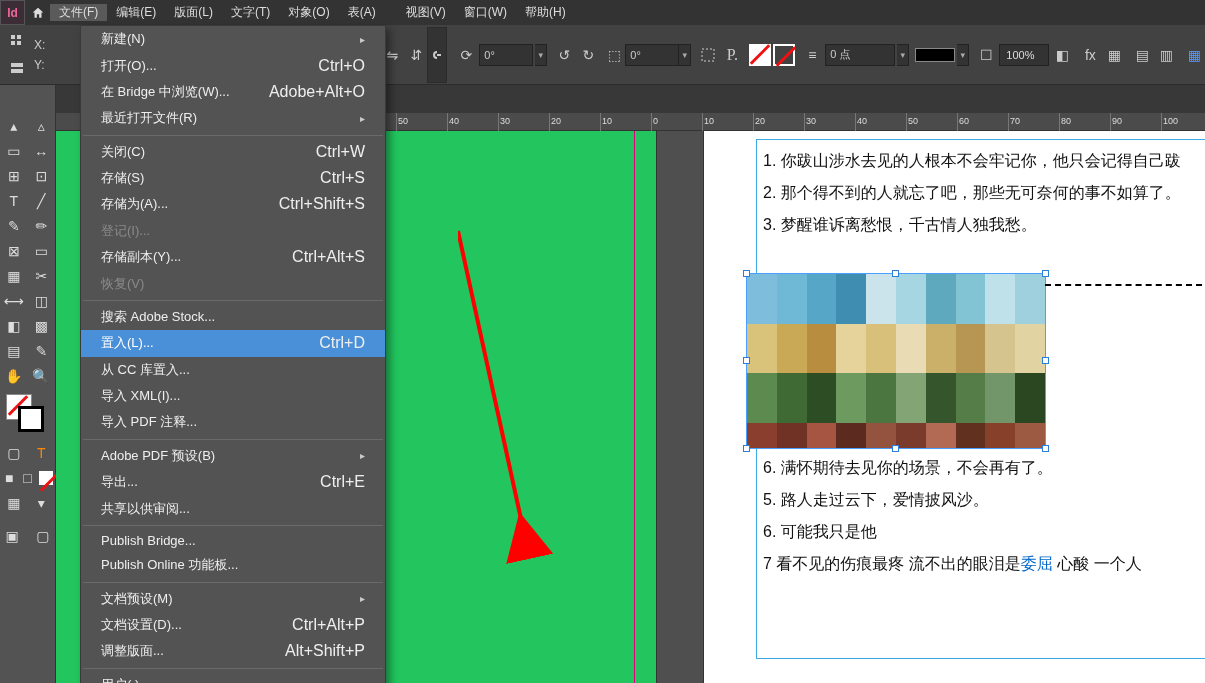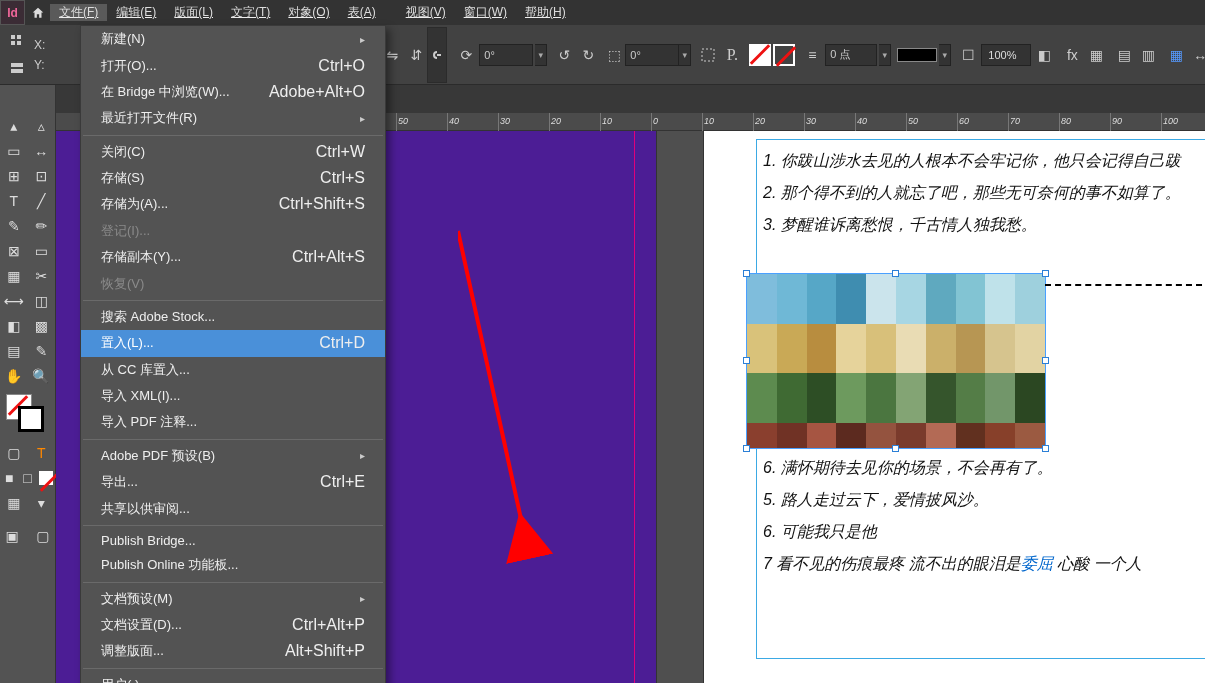--- a/index.html
+++ b/index.html
@@ -1,21 +1,21 @@
 <!DOCTYPE html>
 <html><head>
 <meta charset="utf-8">
 <style>
   * { margin: 0; padding: 0; box-sizing: border-box; }
   body { font-family: "Microsoft YaHei", Arial, sans-serif; background: #4b4b4b; width:1205px; height:683px; overflow:hidden; color:#eee; }
   
   .titlebar { height:25px; background:#333; display:flex; align-items:center; }
   .id-logo { width:25px; height:25px; background:#3b2c35; color:#e69; font-weight:bold; font-size:12px; display:flex; align-items:center; justify-content:center; border:1px solid #555; }
   .home-icon { width:25px; height:25px; display:flex; align-items:center;justify-content:center; color:#eee; }
-  .menubar { flex:1; display:flex; align-items:center;text-decoration:underline; }
+  .menubar { flex:1; display:flex; align-items:center; }
   .menuitem { padding:0 9px; font-size:12px; color:#ddd; }
   .menuitem.open { background:#5a5a5a; }
   
   .ctrlbar { height:60px; background:#424242; display:flex; align-items:center; border-bottom:1px solid #2b2b2b; }
   .small-panel { background:#333; border:1px solid #2b2b2b; height:56px; width:38px; display:flex; align-items:center;justify-content:center;margin-right:2px;}
   .small-btn { width:22px;height:22px; display:flex;align-items:center;justify-content:center; color:#ccc; font-size:14px;}
   .input-mini { width:54px;height:22px;background:#333;border:1px solid #222;color:#ccc;font-size:11px;padding:0 4px;display:flex;align-items:center;}
   .dropdown-arrow{width:12px;height:22px;display:flex;align-items:center;justify-content:center;color:#aaa;font-size:9px;background:#333;border:1px solid #222;border-left:none;}
   .red-slash{position:relative;width:22px;height:22px;background:#fff;}
   .red-slash::after{content:"";position:absolute;left:-2px;top:9px;width:26px;height:3px;background:#e11;transform:rotate(-45deg);}
@@ -29,21 +29,21 @@
   .dd-row.disabled { color:#8a8a8a; }
   .dd-sep { height:1px; background:#6a6a6a; margin:3px 2px; }
   .dd-short{color:#eee;font-size:16px;}
 
   
   .tools { position:absolute; left:0; top:85px; width:56px; bottom:0; background:#535353; border-right:1px solid #333; }
   .trow{display:flex;}
   .tbtn{width:28px;height:25px;display:flex;align-items:center;justify-content:center;color:#ddd;font-size:14px;}
 
   
-  .docwrap{ position:absolute; left:56px; top:85px; right:0; bottom:0; background:#4c1d95;font-style:italic; }
+  .docwrap{ position:absolute; left:56px; top:85px; right:0; bottom:0; background:#22c55e; }
   .tabstrip{height:28px;background:#383838; display:flex; align-items:flex-end;}
   .ruler-h{height:18px;background:#4b4b4b;border-bottom:1px solid #333;display:flex;position:relative;}
   .ruler-tick{position:absolute;top:0;width:1px;height:18px;background:#777;}
   .ruler-lbl{position:absolute;top:3px;font-size:9px;color:#ddd;}
   .page-area{position:absolute; left:0; top:46px; right:0; bottom:0; overflow:hidden;}
   .bleed{position:absolute;left:600px;top:0;width:48px;bottom:0;background:#4f4f4f;border-left:1px solid #333;border-right:1px solid #333;}
   .magenta{position:absolute;left:578px;top:0;width:1px;bottom:0;background:#e0007b;}
   .paper{position:absolute;left:648px;top:0;right:0;bottom:0;background:#fff;color:#000;}
   .txtframe{position:absolute;left:52px;top:8px;right:-2px;border:1px solid #3ba9e4;padding:0 6px;}
   .line{font-size:16px;color:#111;margin:11px 0;white-space:nowrap;}
@@ -152,21 +152,21 @@
     <div class="small-btn">
         <div class="red-slash"></div>
       </div>
     <div class="small-btn">
         <div class="red-slash" style="background:transparent;border:2px solid #fff"></div>
       </div>
   </div>
 
   <div class="ctrlgrp">
     <div class="small-btn">≡</div>
-    <div class="input-mini" style="width:52px">0 点</div>
+    <div class="input-mini" style="width:70px">0 点</div>
       <div class="dropdown-arrow">▾</div>
   </div>
   <div class="ctrlgrp">
     <div class="colorchip"></div>
       <div class="dropdown-arrow">▾</div>
   </div>
 
   <div class="ctrlgrp">
     <div class="small-btn">☐</div>
     <div class="field-box" style="width:50px">100%</div>

